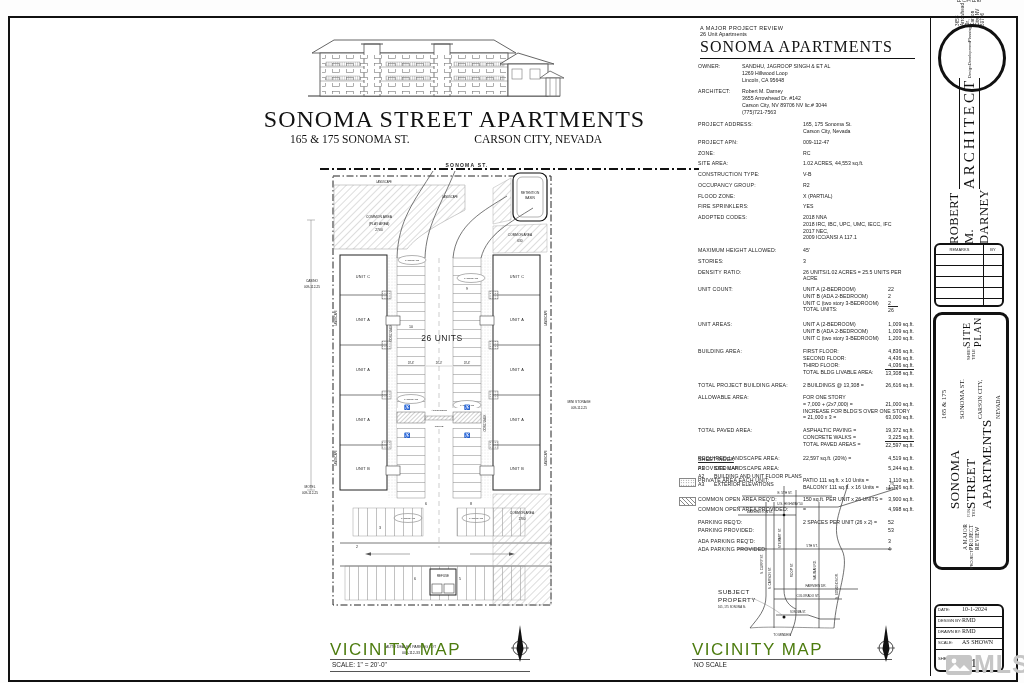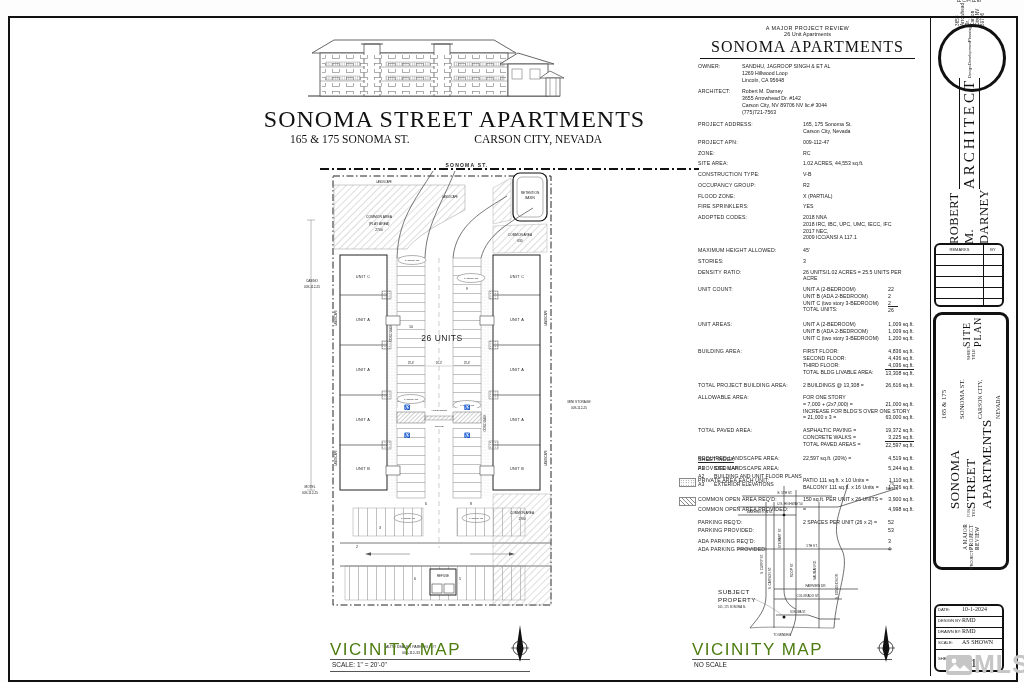--- a/index.html
+++ b/index.html
@@ -6,21 +6,21 @@
   body{width:1024px;height:683px;position:relative;background:#fdfdfd;font-family:"Liberation Sans",sans-serif;color:#1a1a1a;overflow:hidden}
   .abs{position:absolute}
   .frame{position:absolute;left:8px;top:16px;width:1006px;height:662px;border:2px solid #111;background:#fff}
   .strip-divider{position:absolute;left:930px;top:18px;height:658px;border-left:1.5px solid #111}
 
   
   .main-title{left:262px;top:106px;width:385px;text-align:center;font-family:"Liberation Serif",serif;font-size:24px;letter-spacing:1px;white-space:nowrap;color:#111}
   .sub-title{left:290px;top:133px;width:312px;display:flex;justify-content:space-between;font-family:"Liberation Serif",serif;font-size:11.5px;color:#111}
 
   
-  .info-head{left:700px;top:25px;width:215px;text-align:center}
+  .info-head{left:700px;top:25px;width:215px;}
   .info-head .l1{font-size:5.5px;letter-spacing:.4px}
   .info-head .l2{font-size:5.5px}
   .info-head .ttl{font-family:"Liberation Serif",serif;font-size:16px;letter-spacing:1px;border-bottom:1px solid #111;padding-bottom:2px;margin-top:1px;color:#111}
 
   .specs{left:698px;top:60px;width:216px;font-size:5.2px;line-height:1.3;color:#222}
   .srow{position:relative;display:flex;margin-top:3px}
   .slab{width:105px;flex:none;letter-spacing:.2px}
   .scont{flex:1;display:flex;flex-direction:column}
   .sline{display:flex}
   .sv{margin-left:auto;text-align:right;min-width:26px}

